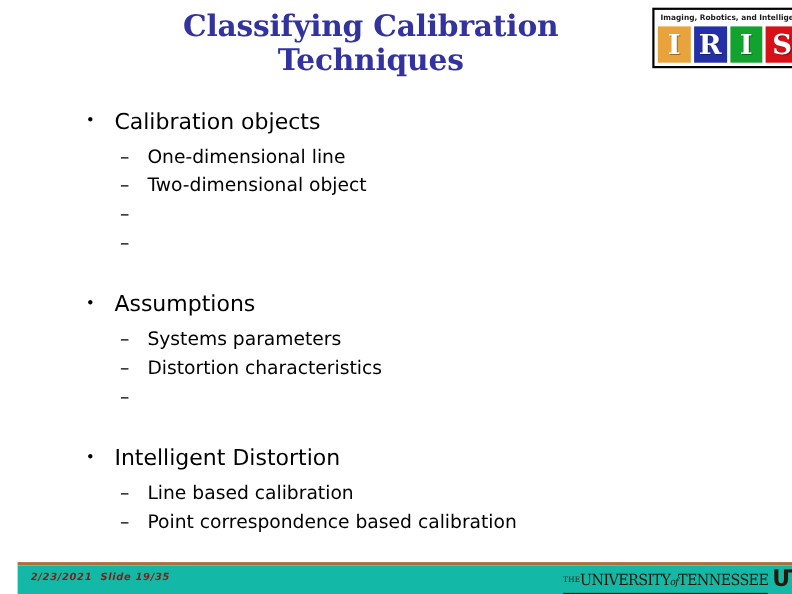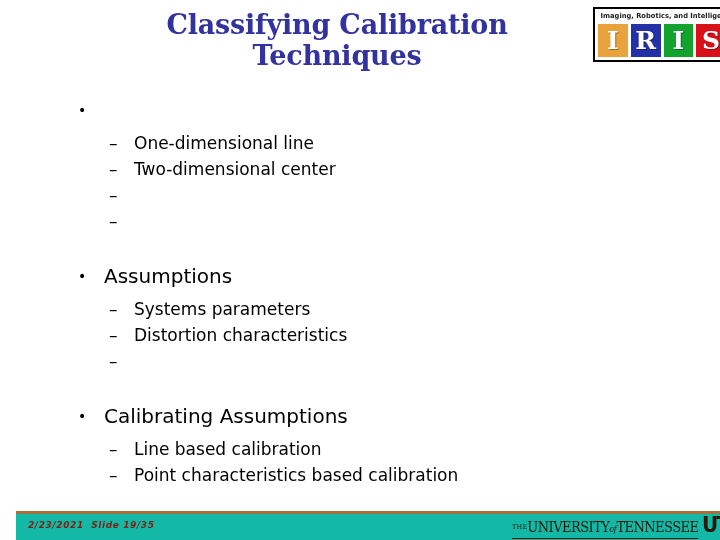--- a/index.html
+++ b/index.html
@@ -221,29 +221,30 @@
         <span>S</span>
       </div>
     </div>
   </div>
 
   <div class="body-content">
 
     <div class="block">
       <div class="lvl1">
         <span class="marker">•</span>
+        <span>Calibration objects</span>
       </div>
       <div class="gap-small"></div>
       <div class="lvl2">
         <span class="marker">–</span>
         <span>One-dimensional line</span>
       </div>
       <div class="lvl2">
         <span class="marker">–</span>
-        <span>Two-dimensional center</span>
+        <span>Two-dimensional object</span>
       </div>
       <div class="lvl2">
         <span class="marker">–</span>
       </div>
       <div class="lvl2">
         <span class="marker">–</span>
       </div>
     </div>
 
     <div class="gap-after-group"></div>
@@ -265,30 +266,30 @@
       <div class="lvl2">
         <span class="marker">–</span>
       </div>
     </div>
 
     <div class="gap-after-group"></div>
 
     <div class="block">
       <div class="lvl1">
         <span class="marker">•</span>
-        <span>Calibrating Assumptions</span>
+        <span>Intelligent Distortion</span>
       </div>
       <div class="gap-small"></div>
       <div class="lvl2">
         <span class="marker">–</span>
         <span>Line based calibration</span>
       </div>
       <div class="lvl2">
         <span class="marker">–</span>
-        <span>Point characteristics based calibration</span>
+        <span>Point correspondence based calibration</span>
       </div>
     </div>
 
   </div>
 
   <div class="footer-rule" style="background: rgb(168, 112, 60);"></div>
   <div class="footer-bar" style="background: #14b8a6;">
     <div class="footer-date">2/23/2021  Slide 19/35</div>
     <div class="ut-logo">
       <span class="ut-wordmark"><span class="ut-the">THE</span><span>UNIVERSITY</span><span class="ut-of">of</span><span>TENNESSEE</span></span>

